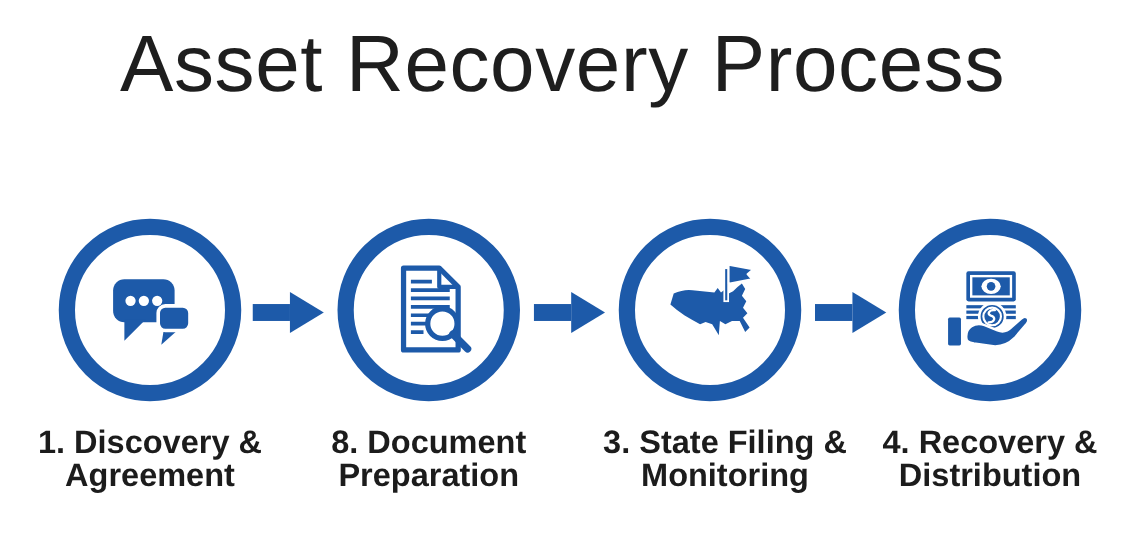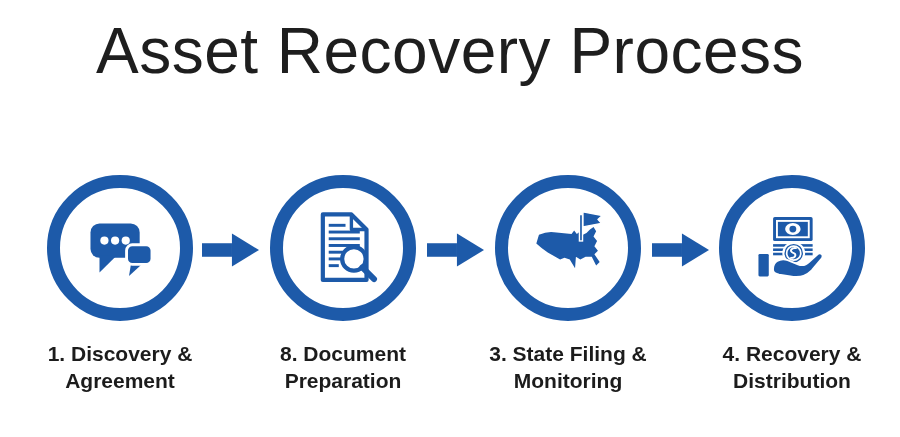--- a/index.html
+++ b/index.html
@@ -32,21 +32,21 @@
     margin: 0 auto;
     display: flex; align-items: center; justify-content: center;
   }
   .step .icon { display: block; line-height: 0; }
 
   .step-label {
     position: absolute;
     width: 230px;
     top: 340px;
     text-align: center;
-    font-size: 21px;
+    font-size: 26px;
     line-height: 27px;
     font-weight: 700;
     color: #1c1c1c;
     white-space: pre-line;
   }
 
   .arrow { position: absolute; width: 58px; height: 36px; line-height: 0; }
 
   .fill-a   { fill: var(--accent); }
   .stroke-a { stroke: var(--accent); fill: none; }
@@ -54,21 +54,21 @@
   .stroke-w { stroke: #ffffff; }
 
   
   #step1 { left: 15px;  top: 175px; }
   #step2 { left: 238px; top: 175px; }
   #step3 { left: 463px; top: 175px; }
   #step4 { left: 687px; top: 175px; }
 
   #label1 { left: 5px; }
   #label2 { left: 228px; }
-  #label3 { left: 453px; }
+  #label3 { left: 465px; }
   #label4 { left: 677px; }
 
   #arrow1 { left: 202px; top: 232px; }
   #arrow2 { left: 427px; top: 232px; }
   #arrow3 { left: 652px; top: 232px; }
 </style>
 </head>
 <body>
 
 <div class="canvas">

